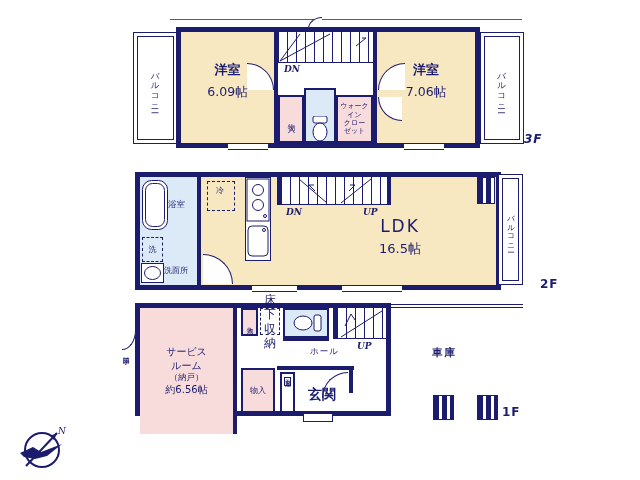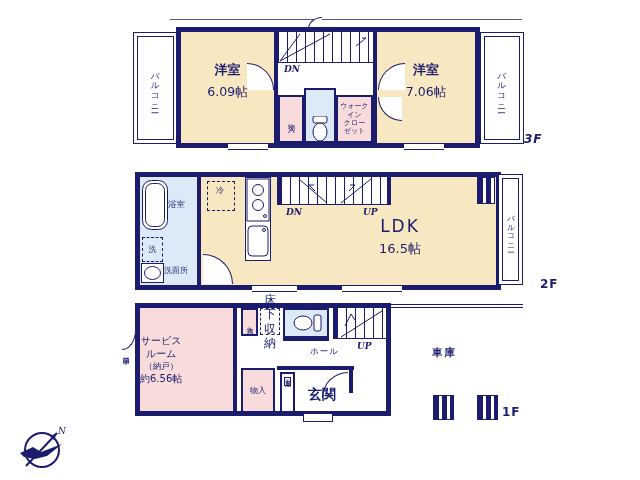--- a/index.html
+++ b/index.html
@@ -165,21 +165,21 @@
   <div class="win" style="left:252px;top:285px;width:45px;height:5px;"></div>
   <div class="win" style="left:342px;top:285px;width:60px;height:5px;"></div>
 
   <div class="balcony" style="left:498px;top:174px;width:25px;height:111px;">
     <span class="vtext" style="font-size:7.5px;">バルコニー</span>
   </div>
   <div class="flabel" style="left:540px;top:277px;">2F</div>
 
   <div class="wallbox" style="left:135px;top:303px;width:256px;height:113px;background:#fff;"></div>
 
-  <div class="abs" style="left:140px;top:308px;width:97px;height:103px;background:var(--pink);border-right:4px solid var(--wall);display:flex;align-items:center;">
+  <div class="abs" style="left:140px;top:308px;width:97px;height:126px;background:var(--pink);border-right:4px solid var(--wall);display:flex;align-items:center;justify-content:center;">
     <div class="lbl" style="position:static;font-size:10px;line-height:1.35;">
       <span style="display:block;">サービス</span>
       <span style="display:block;">ルーム</span>
       <span style="display:block;font-size:8.5px;">（納戸）</span>
       <span style="display:block;">約6.56帖</span>
     </div>
   </div>
 
   <div class="arc arc-br" style="left:122px;top:330px;width:14px;height:20px;"></div>
   <div class="lbl vtext" style="left:121px;top:351px;font-size:7px;">勝手口</div>

